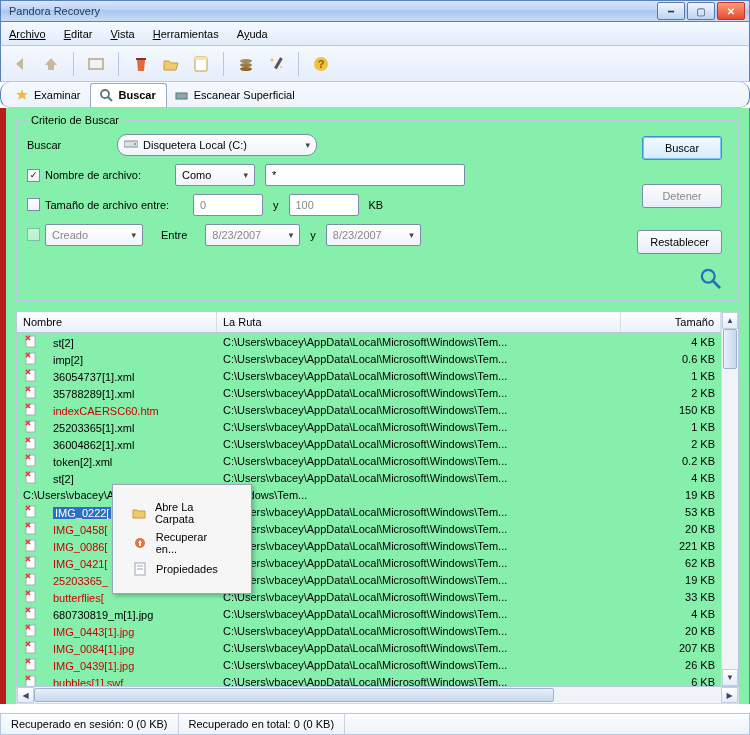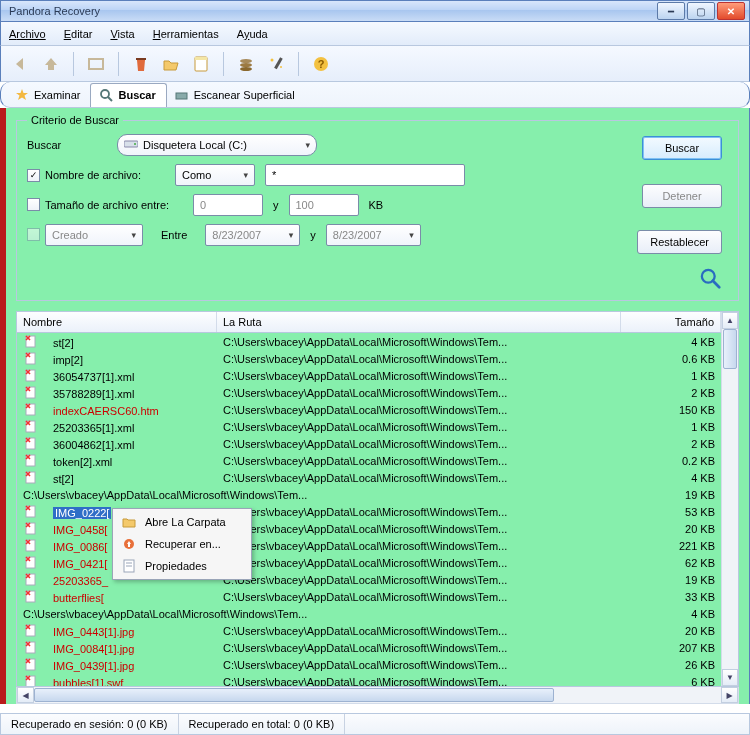--- a/index.html
+++ b/index.html
@@ -106,23 +106,23 @@
   .scrollbar-v { width:17px; background:#f0f3f8; border-left:1px solid #d3dcea; display:flex; flex-direction:column;}
   .sb-btn { height:17px; background:linear-gradient(#fff,#e4ecf7); border:1px solid #c3cfe0; display:flex; align-items:center; justify-content:center; font-size:8px; color:#446;}
   .sb-track { flex:1; position:relative;}
   .sb-thumb { position:absolute; top:0; left:1px; right:1px; height:40px; background:linear-gradient(90deg,#e8f0fb,#c7d8ee); border:1px solid #9db2d1; border-radius:2px;}
   .scrollbar-h { height:17px; margin:0 10px 2px 10px; border:1px solid #d3dcea; border-top:none; background:#f0f3f8; display:flex;}
   .sb-btn-h { width:17px; background:linear-gradient(#fff,#e4ecf7); border:1px solid #c3cfe0; display:flex; align-items:center; justify-content:center; font-size:8px; color:#446;}
   .sb-track-h { flex:1; position:relative;}
   .sb-thumb-h { position:absolute; left:0; top:1px; bottom:1px; width:520px; background:linear-gradient(#e8f0fb,#c7d8ee); border:1px solid #9db2d1; border-radius:2px;}
   
   .ctxmenu {
-    position:absolute; left:95px; top:196px;
+    position:absolute; left:95px; top:172px;
     background:#f6f6f6; border:1px solid #9aa5b8; box-shadow:2px 2px 4px rgba(0,0,0,0.25);
-    width:140px; padding:2px;
+    width:140px; padding:13px;
     z-index:10;
   }
   .ctxmenu .ci { display:flex; align-items:center; gap:8px; padding:3px 8px 3px 6px;}
   .ctxmenu .ci .cico { width:16px; height:16px; display:flex; align-items:center; justify-content:center;}
   
   .statusbar {
     position:fixed; bottom:0; left:0; right:0;
     height:22px; border:1px solid #b8c8df; background:linear-gradient(#fbfcfe,#eef3fa);
     display:flex; align-items:center; font-size:11px;
   }
@@ -523,20 +523,30 @@
                   <path d="M2 1 L6 5" stroke="#e33" stroke-width="1.6"></path>
                   <path d="M6 1 L2 5" stroke="#e33" stroke-width="1.6"></path>
                 </svg>
               </span>
               <span class="filename">butterflies[</span>
             </div>
             <div class="c path">C:\Users\vbacey\AppData\Local\Microsoft\Windows\Tem...</div>
             <div class="c size">33 KB</div>
           </div>
           <div class="tr">
+            <div class="c name">
+              <span class="fileico">
+                <svg width="13" height="13">
+                  <rect x="2" y="1" width="9" height="11" fill="#fff" stroke="#aab"></rect>
+                  <path d="M2 1 L6 5" stroke="#e33" stroke-width="1.6"></path>
+                  <path d="M6 1 L2 5" stroke="#e33" stroke-width="1.6"></path>
+                </svg>
+              </span>
+              <span class="filename">680730819_m[1].jpg</span>
+            </div>
             <div class="c path">C:\Users\vbacey\AppData\Local\Microsoft\Windows\Tem...</div>
             <div class="c size">4 KB</div>
           </div>
           <div class="tr red">
             <div class="c name">
               <span class="fileico">
                 <svg width="13" height="13">
                   <rect x="2" y="1" width="9" height="11" fill="#fff" stroke="#aab"></rect>
                   <path d="M2 1 L6 5" stroke="#e33" stroke-width="1.6"></path>
                   <path d="M6 1 L2 5" stroke="#e33" stroke-width="1.6"></path>

